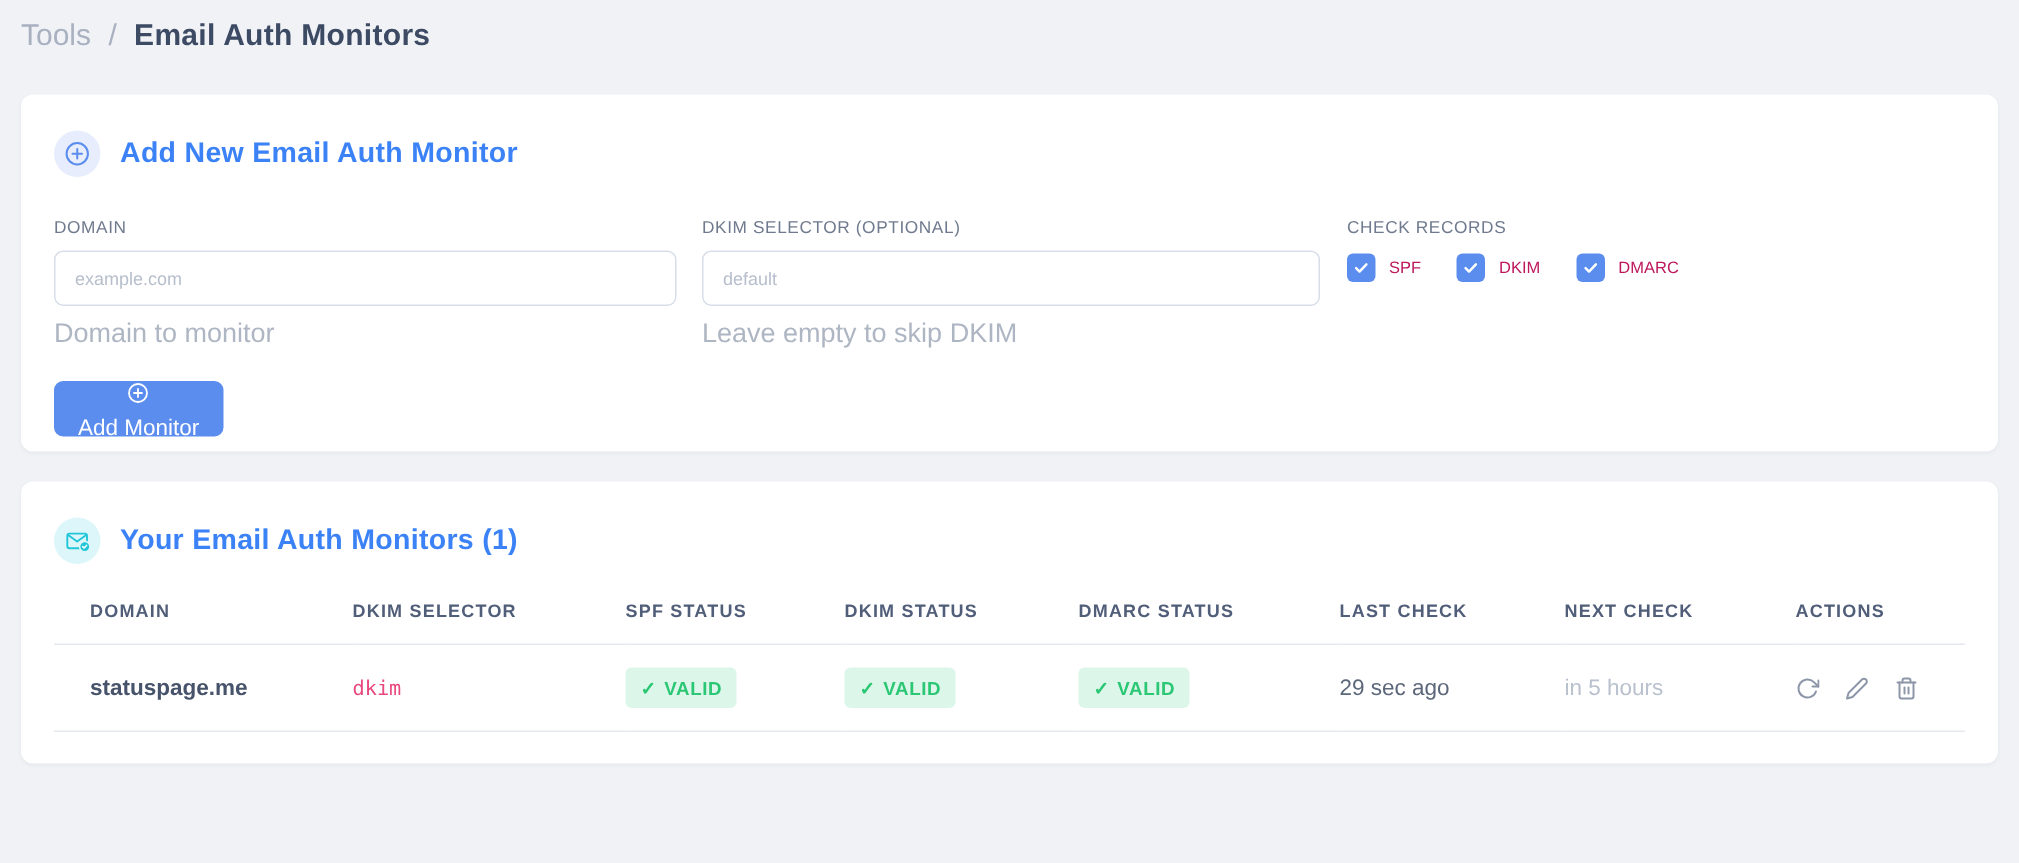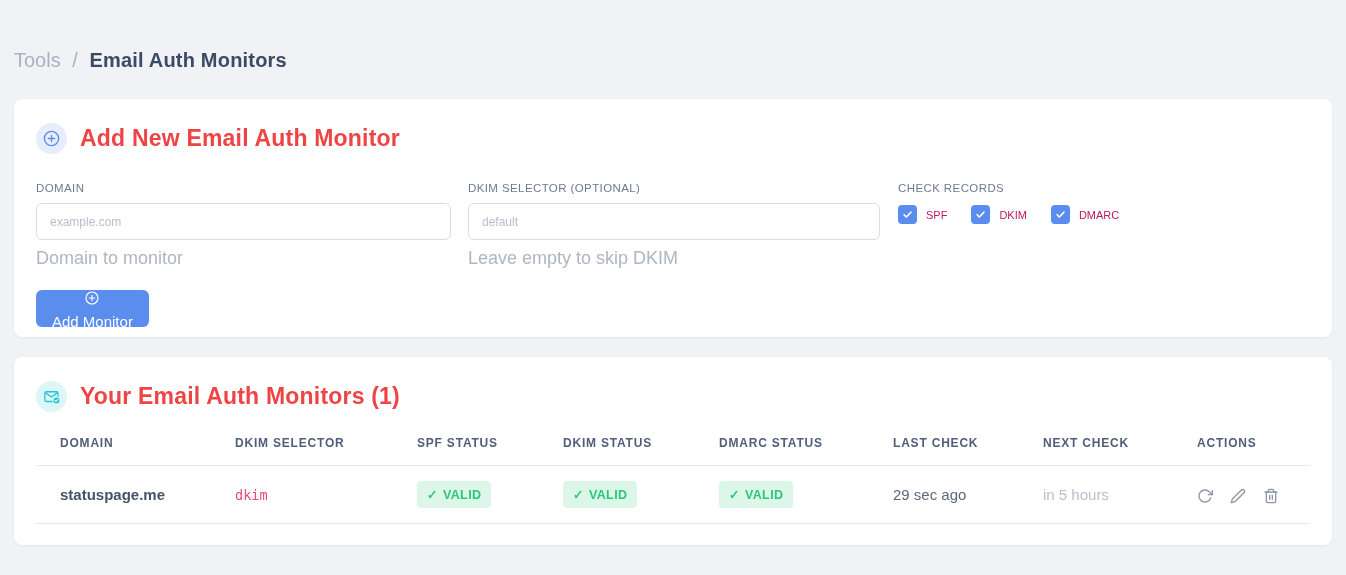--- a/index.html
+++ b/index.html
@@ -3,21 +3,21 @@
 <meta charset="utf-8">
 <style>
   * { margin:0; padding:0; box-sizing:border-box; }
   html,body { width:1346px; height:575px; }
   body {
     font-family:"Liberation Sans", sans-serif;
     background:#f0f2f6;
     color:#3c4a63;
     overflow:hidden;
   }
-  .page { padding:12px 14px 0 14px;margin-top:36px; }
+  .page { padding:12px 14px 0 14px; }
 
   
   .breadcrumb { font-size:20px; line-height:1.2; padding-left:0; }
   .crumb-root { color:#a9b1c0; font-weight:400; cursor:pointer; }
   .crumb-sep  { color:#a9b1c0; font-weight:400; margin:0 6px; }
   .crumb-current { color:#3c4a63; font-weight:700; letter-spacing:0.2px; }
   .subtitle { margin-top:16px; font-size:15px; color:#95a0b0; }
 
   
   .card {
@@ -30,21 +30,21 @@
   .card-monitors { margin-top:20px; height:188px; }
 
   .card-header { display:flex; align-items:center; gap:13px; }
   .icon-badge {
     width:31px; height:31px; border-radius:50%;
     display:flex; align-items:center; justify-content:center;
     flex:0 0 auto;
   }
   .icon-badge.blue { background:#e7edfc; color:#5b8def; }
   .icon-badge.cyan { background:#dcf6f9; color:#21c6d9; }
-  .card-title { font-size:23px; font-weight:700; color:#ef4444; letter-spacing:0.2px; }
+  .card-title { font-size:19px; font-weight:700; color:#3b82f6; letter-spacing:0.2px; }
 
   
   .form-row { display:flex; margin-top:28px; align-items:flex-start; }
   .field-label {
     display:block;
     font-size:11.5px; font-weight:400; color:#6f7a8e;
     letter-spacing:0.4px; margin-bottom:9px;
   }
   .text-input {
     width:100%; height:37px;

